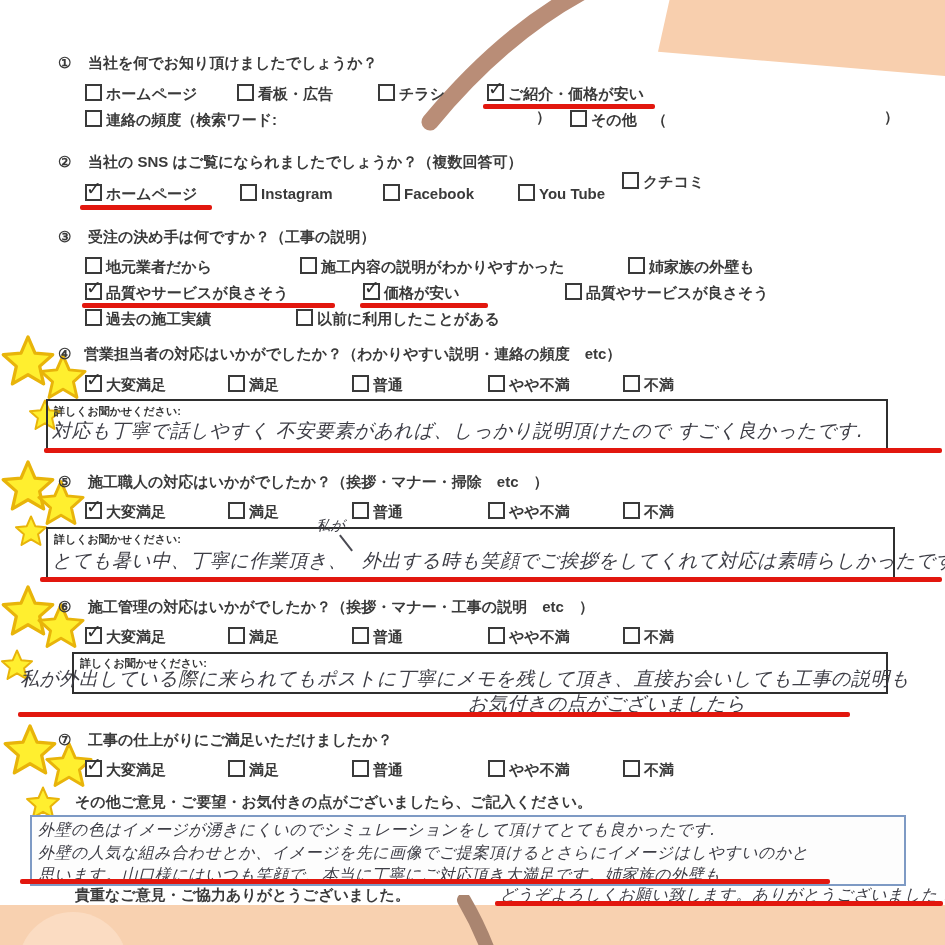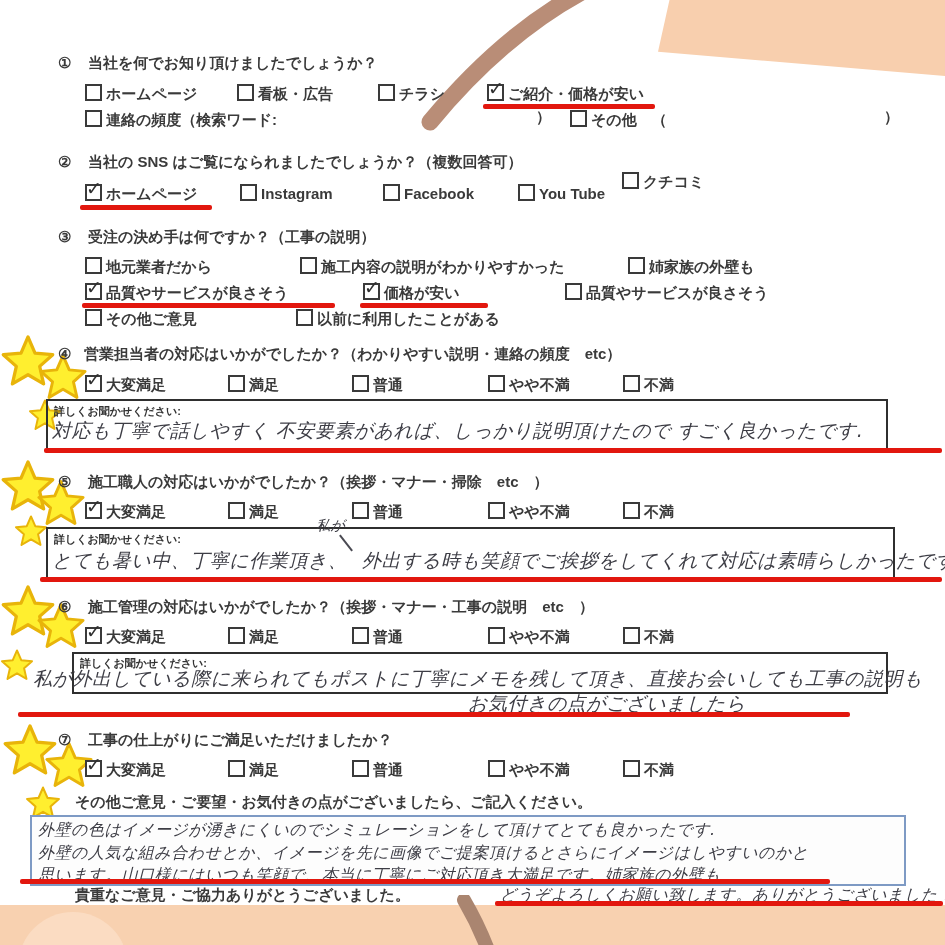--- a/index.html
+++ b/index.html
@@ -109,21 +109,21 @@
 <span class="abs" style="left:85px;top:255px"><span class="cb"></span><span class="pt">地元業者だから</span></span>
 <span class="abs" style="left:300px;top:255px"><span class="cb"></span><span class="pt">施工内容の説明がわかりやすかった</span></span>
 <span class="abs" style="left:628px;top:255px"><span class="cb"></span><span class="pt">姉家族の外壁も</span></span>
 
 <span class="abs" style="left:85px;top:281px"><span class="cb on"></span><span class="pt">品質やサービスが良さそう</span></span>
 <span class="abs" style="left:363px;top:281px"><span class="cb on"></span><span class="pt">価格が安い</span></span>
 <span class="abs" style="left:565px;top:281px"><span class="cb"></span><span class="pt">品質やサービスが良さそう</span></span>
 <div class="ul" style="left:82px;top:303px;width:253px"></div>
 <div class="ul" style="left:360px;top:303px;width:128px"></div>
 
-<span class="abs" style="left:85px;top:307px"><span class="cb"></span><span class="pt">その他ご意見</span></span>
+<span class="abs" style="left:85px;top:307px"><span class="cb"></span><span class="pt">過去の施工実績</span></span>
 <span class="abs" style="left:296px;top:307px"><span class="cb"></span><span class="pt">以前に利用したことがある</span></span>
 
 <span class="abs num" style="left:58px;top:345px">④</span>
 <span class="abs pt" style="left:84px;top:345px">営業担当者の対応はいかがでしたか？（わかりやすい説明・連絡の頻度　etc）</span>
 
 <span class="abs" style="left:85px;top:373px"><span class="cb on"></span><span class="pt">大変満足</span></span>
 <span class="abs" style="left:228px;top:373px"><span class="cb"></span><span class="pt">満足</span></span>
 <span class="abs" style="left:352px;top:373px"><span class="cb"></span><span class="pt">普通</span></span>
 <span class="abs" style="left:488px;top:373px"><span class="cb"></span><span class="pt">やや不満</span></span>
 <span class="abs" style="left:623px;top:373px"><span class="cb"></span><span class="pt">不満</span></span>
@@ -157,21 +157,21 @@
 
 <span class="abs" style="left:85px;top:625px"><span class="cb on"></span><span class="pt">大変満足</span></span>
 <span class="abs" style="left:228px;top:625px"><span class="cb"></span><span class="pt">満足</span></span>
 <span class="abs" style="left:352px;top:625px"><span class="cb"></span><span class="pt">普通</span></span>
 <span class="abs" style="left:488px;top:625px"><span class="cb"></span><span class="pt">やや不満</span></span>
 <span class="abs" style="left:623px;top:625px"><span class="cb"></span><span class="pt">不満</span></span>
 
 <div class="dbox" style="left:72px;top:652px;width:812px;height:38px">
   <span class="dlabel" style="left:6px;top:2px">詳しくお聞かせください:</span>
 </div>
-<span class="abs hw" style="left:33px;top:666px">私が外出している際に来られてもポストに丁寧にメモを残して頂き、直接お会いしても工事の説明も</span>
+<span class="abs hw" style="left:20px;top:666px">私が外出している際に来られてもポストに丁寧にメモを残して頂き、直接お会いしても工事の説明も</span>
 <span class="abs hw" style="left:468px;top:691px">お気付きの点がございましたら</span>
 <div class="ul" style="left:18px;top:712px;width:832px"></div>
 
 <span class="abs num" style="left:58px;top:731px">⑦</span>
 <span class="abs pt" style="left:88px;top:731px">工事の仕上がりにご満足いただけましたか？</span>
 
 <span class="abs" style="left:85px;top:758px"><span class="cb on"></span><span class="pt">大変満足</span></span>
 <span class="abs" style="left:228px;top:758px"><span class="cb"></span><span class="pt">満足</span></span>
 <span class="abs" style="left:352px;top:758px"><span class="cb"></span><span class="pt">普通</span></span>
 <span class="abs" style="left:488px;top:758px"><span class="cb"></span><span class="pt">やや不満</span></span>

